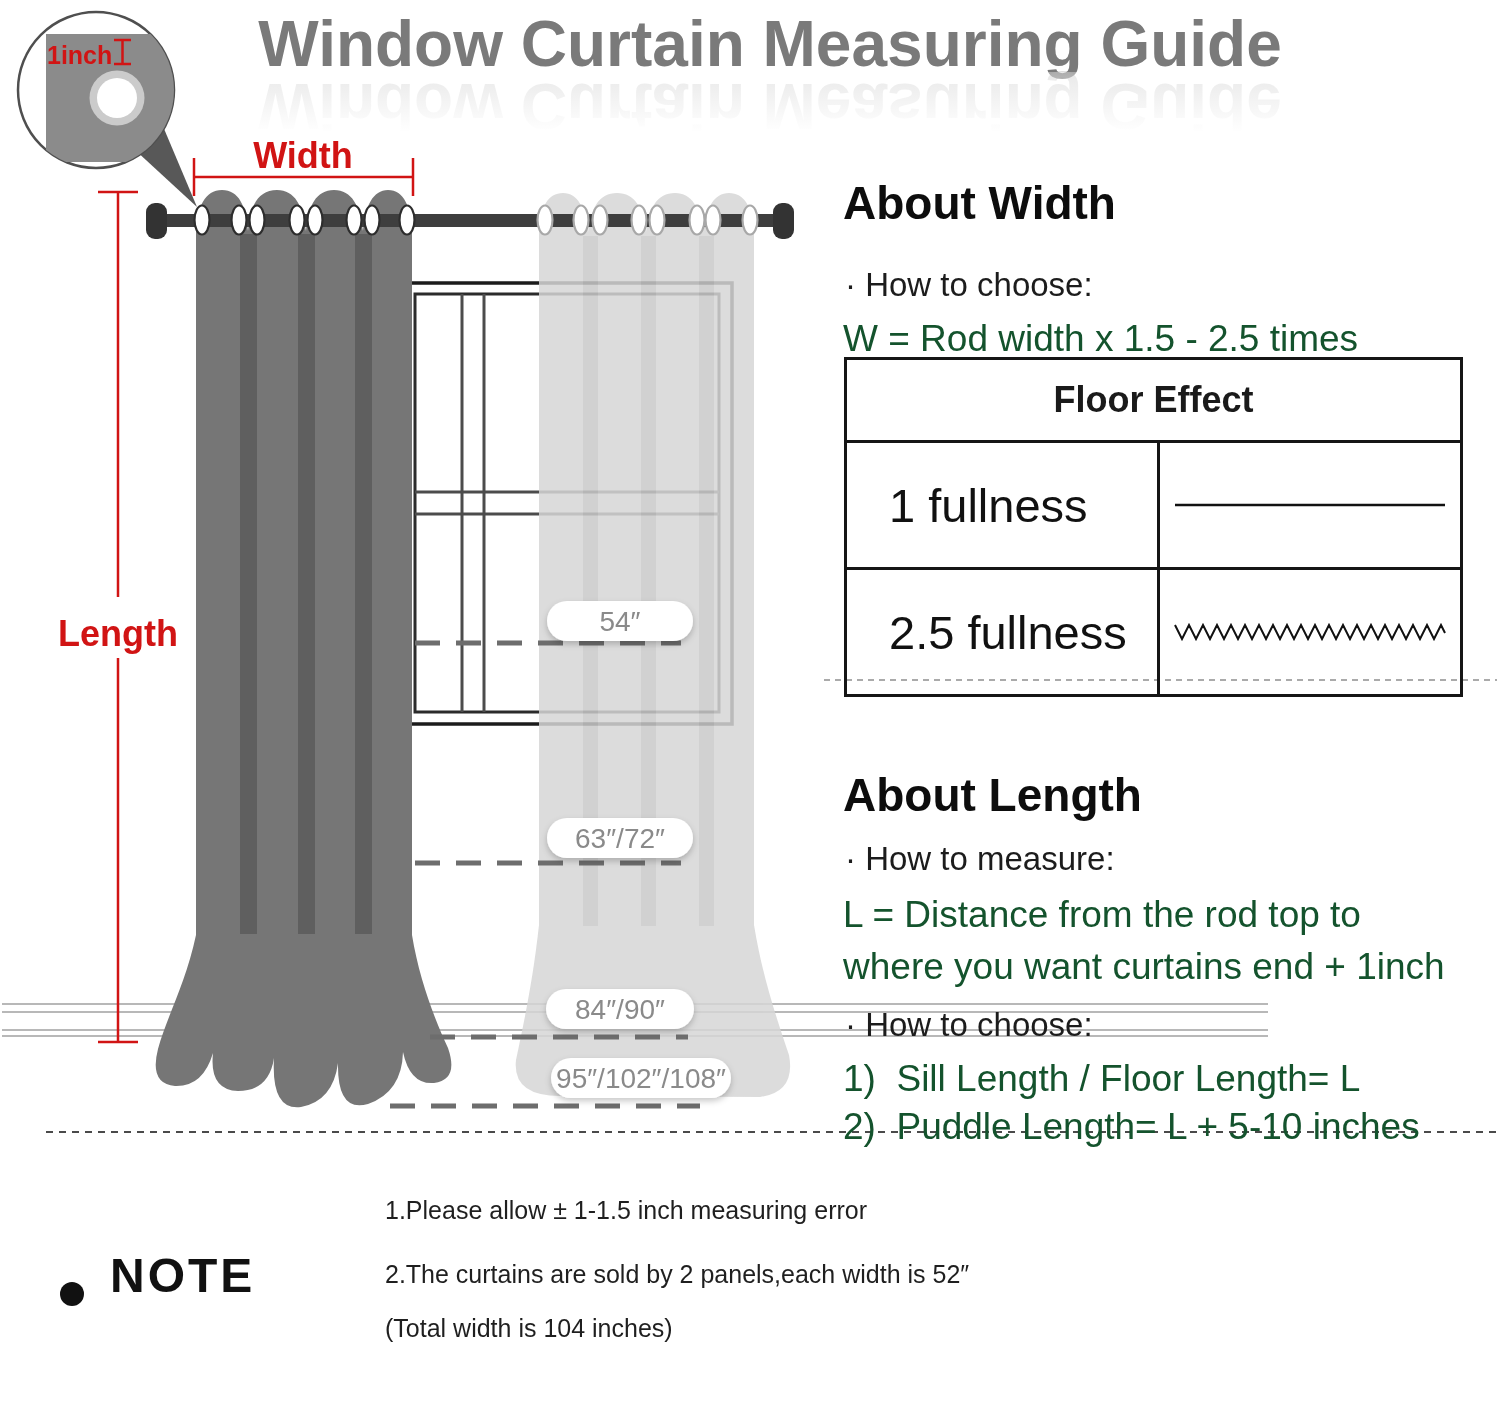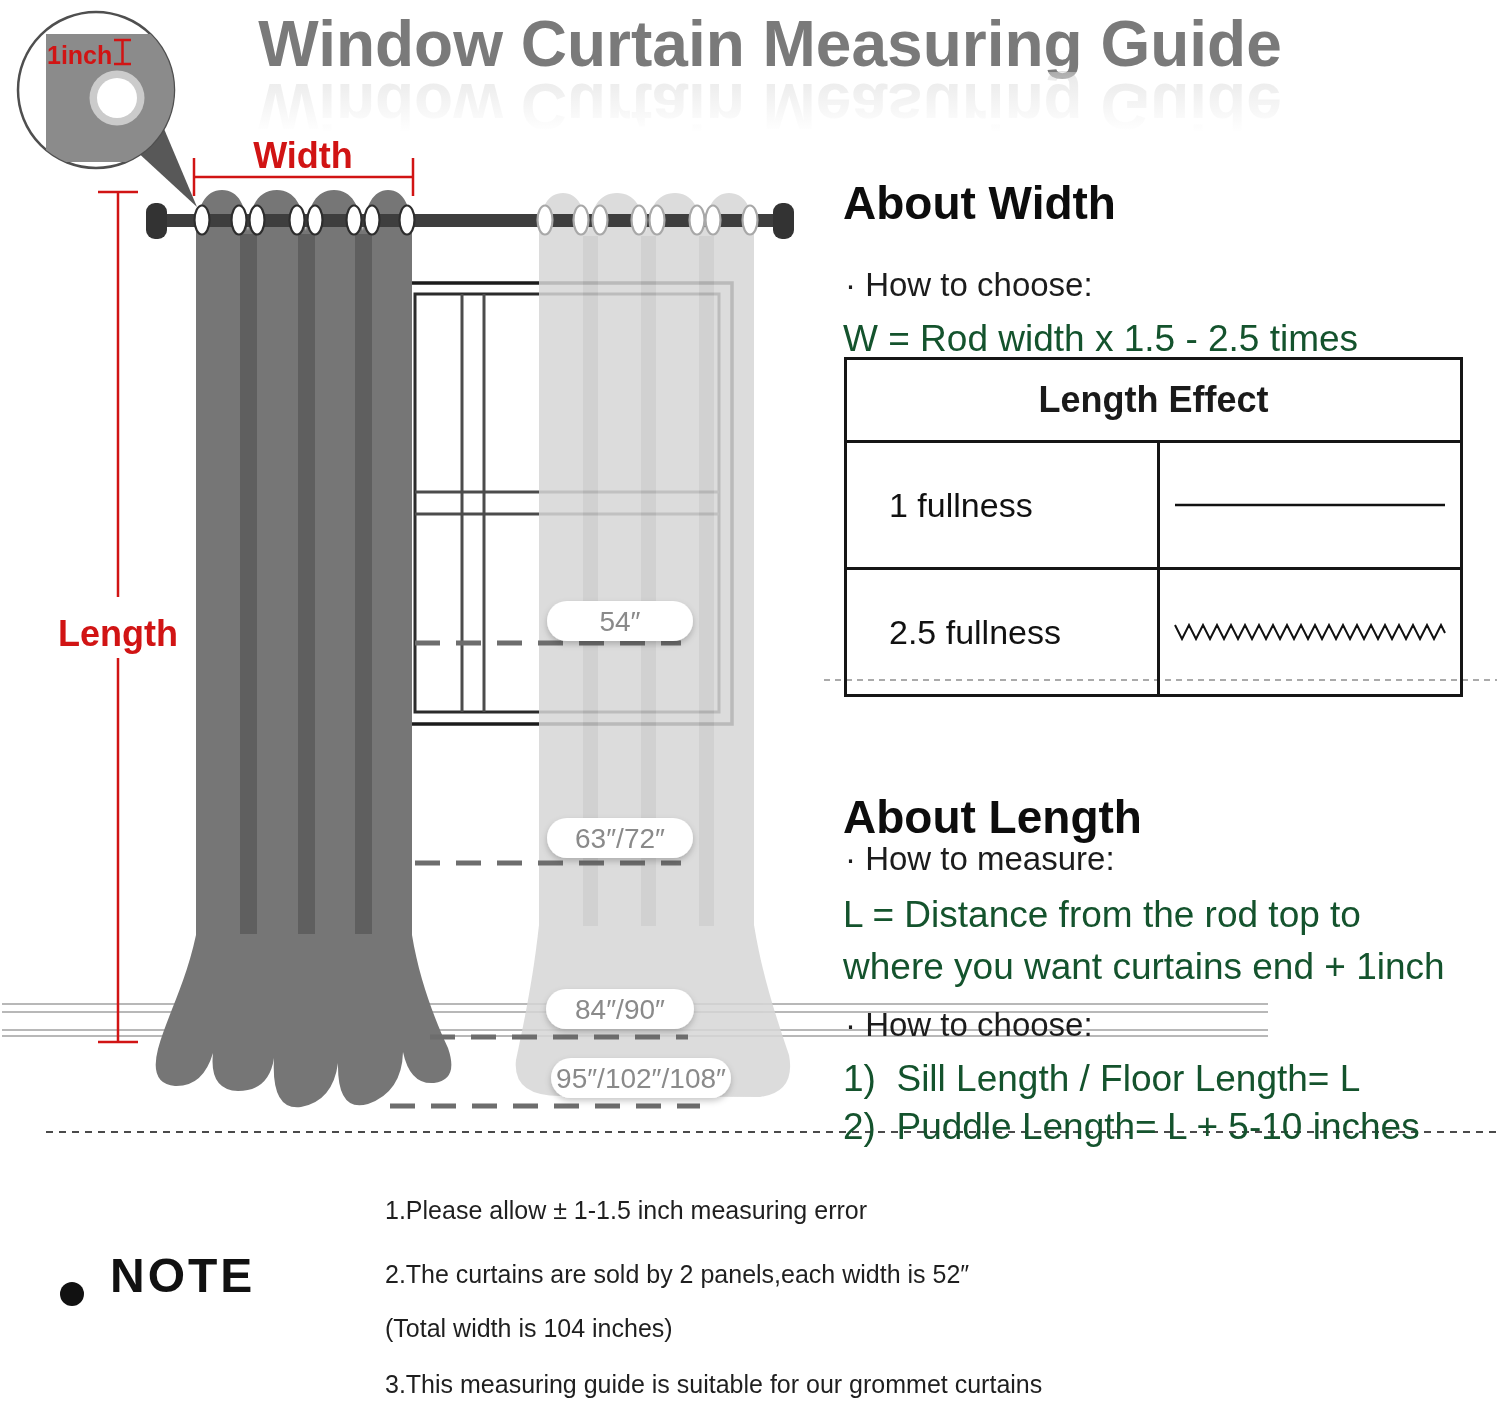--- a/index.html
+++ b/index.html
@@ -12,21 +12,21 @@
   .bullet-line{font-size:33px;color:#1c1c1c;}
   .formula{font-size:37px;font-weight:400;color:#14532d;white-space:pre;}
   
   .ftable{position:absolute;left:844px;top:357px;width:619px;height:340px;
           border:3px solid #151515;box-sizing:border-box;display:flex;flex-direction:column;}
   .ftable .thead{height:80px;display:flex;align-items:center;justify-content:center;
           font-size:36px;font-weight:bold;border-bottom:3px solid #151515;}
   .frow{flex:1;display:flex;border-bottom:3px solid #151515;}
   .frow:last-child{border-bottom:none;}
   .fcell-l{width:283px;border-right:3px solid #151515;display:flex;align-items:center;
-          padding-left:42px;box-sizing:content-box;font-size:34px;color:#111;}
+          padding-left:42px;box-sizing:content-box;font-size:47px;color:#111;}
   .fcell-r{flex:1;display:flex;align-items:center;justify-content:center;}
   
   .note-word{font-size:48px;font-weight:bold;letter-spacing:3px;color:#111;}
   .note-dot{width:24px;height:24px;border-radius:50%;background:#111;}
   .note-line{font-size:25px;color:#1f1f1f;white-space:pre;}
 </style>
 </head>
 <body>
 
 <div class="page">
@@ -177,47 +177,46 @@
 
     <line x1="824" y1="680" x2="1497" y2="680" stroke="#8f8f8f" stroke-width="1.6" stroke-dasharray="6 5"></line>
     <line x1="46" y1="1132" x2="1497" y2="1132" stroke="#4a4a4a" stroke-width="1.8" stroke-dasharray="7 6"></line>
   </svg>
 
   <div class="abs h1" style="left:843px;top:176px">About Width</div>
   <div class="abs bullet-line" style="left:845px;top:266px">· How to choose:</div>
   <div class="abs formula" style="left:843px;top:318px">W = Rod width x 1.5 - 2.5 times</div>
 
   <div class="ftable">
-    <div class="thead">Length Effect</div>
+    <div class="thead">Floor Effect</div>
     <div class="frow">
       <div class="fcell-l">1 fullness</div>
       <div class="fcell-r">
         <svg width="300" height="22">
           <line x1="15" y1="11" x2="285" y2="11" stroke="#111" stroke-width="2.5"></line>
         </svg>
       </div>
     </div>
     <div class="frow">
       <div class="fcell-l">2.5 fullness</div>
       <div class="fcell-r">
         <svg width="300" height="24">
           <polyline fill="none" stroke="#111" stroke-width="2" points="15,5 22,19 29,5 36,19 43,5 50,19 57,5 64,19 71,5 78,19 85,5 92,19 99,5 106,19 113,5 120,19 127,5 134,19 141,5 148,19 155,5 162,19 169,5 176,19 183,5 190,19 197,5 204,19 211,5 218,19 225,5 232,19 239,5 246,19 253,5 260,19 267,5 274,19 281,5 285,13"></polyline>
         </svg>
       </div>
     </div>
   </div>
 
-  <div class="abs h1" style="left:843px;top:790px">About Length</div>
+  <div class="abs h1" style="left:843px;top:768px">About Length</div>
   <div class="abs bullet-line" style="left:845px;top:840px">· How to measure:</div>
   <div class="abs formula" style="left:843px;top:894px">L = Distance from the rod top to</div>
   <div class="abs formula" style="left:843px;top:946px">where you want curtains end + 1inch</div>
   <div class="abs bullet-line" style="left:845px;top:1006px">· How to choose:</div>
   <div class="abs formula" style="left:843px;top:1058px">1)  Sill Length / Floor Length= L</div>
   <div class="abs formula" style="left:843px;top:1106px">2)  Puddle Length= L + 5-10 inches</div>
 
   <div class="abs note-dot" style="left:60px;top:1282px"></div>
   <div class="abs note-word" style="left:110px;top:1248px">NOTE</div>
   <div class="abs note-line" style="left:385px;top:1196px">1.Please allow ± 1-1.5 inch measuring error</div>
   <div class="abs note-line" style="left:385px;top:1260px">2.The curtains are sold by 2 panels,each width is 52″</div>
   <div class="abs note-line" style="left:385px;top:1314px">(Total width is 104 inches)</div>
-  <div class="abs note-line" style="left:385px;top:1370px">3.This measuring guide is suitable for our grommet curtains</div>
 
 </div>
 
 </body></html>

